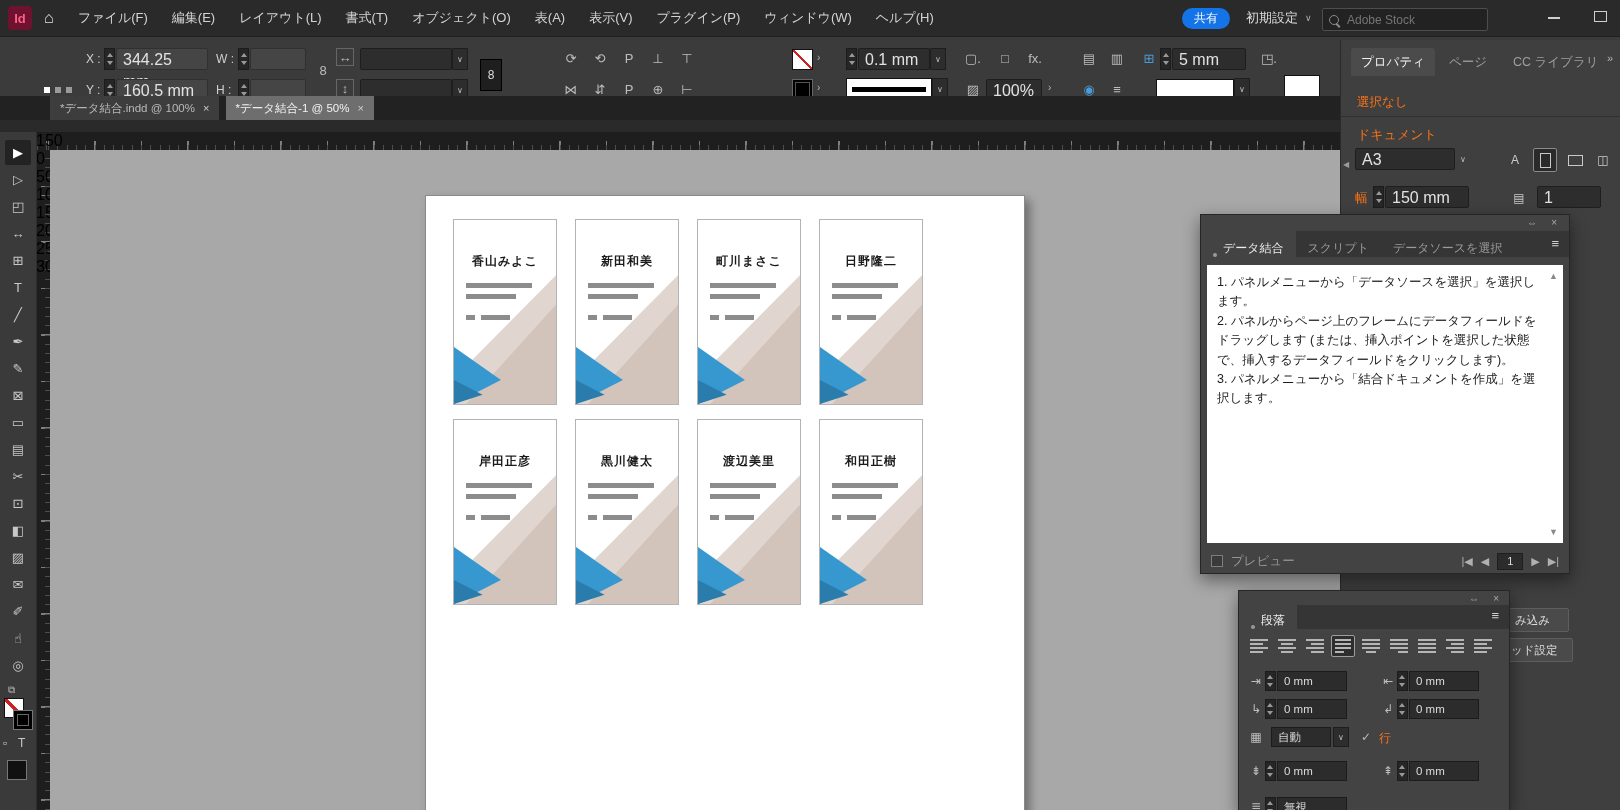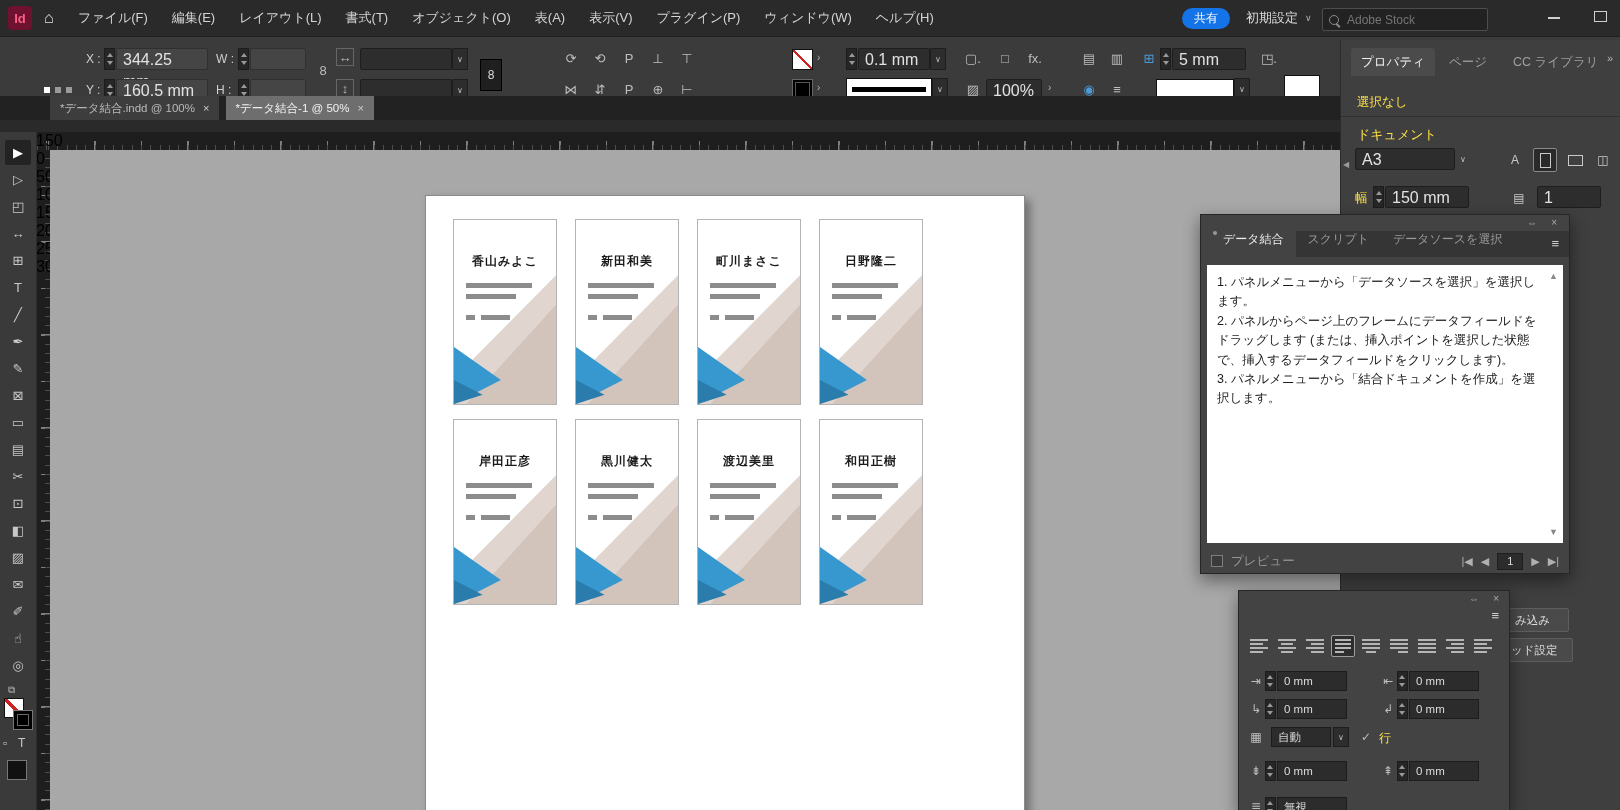--- a/index.html
+++ b/index.html
@@ -71,34 +71,34 @@
   .sh-beige{background:#d2c3bb;clip-path:polygon(12% 100%,100% 46%,100% 100%);}
   .sh-blue{background:#3798cf;clip-path:polygon(0 69%,46% 87%,0 100%);}
   .sh-blue-dark{background:#2a7cad;clip-path:polygon(0 87%,28% 95%,0 100%);}
   .card-name{position:absolute;top:18%;width:100%;text-align:center;font-weight:bold;font-size:12px;color:#1a1a1a;letter-spacing:1px;}
   .bar{position:absolute;height:5px;background:#8c8c8c;}
   
   .dock{position:absolute;left:1340px;top:40px;width:280px;height:770px;background:#3f3f3f;border-left:1px solid #2b2b2b;z-index:1;}
   .ptab{position:absolute;top:8px;height:28px;display:flex;align-items:center;padding:0 10px;font-size:12.5px;color:#9f9f9f;}
   .ptab.active{background:#4b4b4b;border-radius:3px 3px 0 0;color:#f0f0f0;}
   .dock-collapse{position:absolute;right:8px;top:12px;color:#b5b5b5;font-size:11px;}
-  .dk-text{position:absolute;color:#fde047;font-size:12.5px;text-align:right;}
+  .dk-text{position:absolute;color:#f97316;font-size:12.5px;text-align:right;}
   .dk-div{position:absolute;left:0;width:280px;height:1px;background:#313131;}
   .ibtn{position:absolute;width:24px;height:24px;display:flex;align-items:center;justify-content:center;color:#c9c9c9;font-size:12px;border-radius:2px;}
   .ibtn.sel{background:#2a2a2a;border:1px solid #8a8a8a;box-sizing:border-box;}
   .orient-p{width:9px;height:13px;border:1.5px solid #c9c9c9;}
   .orient-l{width:13px;height:9px;border:1.5px solid #c9c9c9;}
   .dk-btn{position:absolute;height:24px;background:#4a4a4a;border:1px solid #5e5e5e;border-radius:2px;color:#ddd;font-size:11.5px;display:flex;align-items:center;padding:0 7px;box-sizing:border-box;}
   .dock-chevron{position:absolute;left:2px;color:#9a9a9a;font-size:8px;}
   
   .panel{position:absolute;background:#434343;border:1px solid #262626;box-shadow:0 6px 16px rgba(0,0,0,.45);}
   .pnl-head{position:absolute;left:0;top:0;right:0;height:16px;}
   .pnl-hic{position:absolute;top:2px;color:#aaa;font-size:10px;}
   .pnl-tabs{position:absolute;left:0;right:0;height:26px;background:#353535;display:flex;}
-  .pnl-tab{height:26px;display:flex;align-items:flex-start;gap:6px;padding:0 12px;font-size:12px;color:#9a9a9a;}
+  .pnl-tab{height:26px;display:flex;align-items:flex-end;gap:6px;padding:0 12px;font-size:12px;color:#9a9a9a;}
   .pnl-tab.active{background:#434343;color:#ececec;}
   .tab-dot{width:4px;height:4px;border-radius:50%;background:#9a9a9a;flex:0 0 auto;}
   .pnl-menu{position:absolute;color:#cfcfcf;font-size:13px;}
   .dm-white{position:absolute;background:#fff;overflow:hidden;}
   .dm-text{padding:8px 22px 8px 10px;font-size:12.5px;color:#1c1c1c;line-height:1.55;white-space:pre-wrap;}
   .scroll-ar{position:absolute;right:5px;color:#888;font-size:9px;}
   .dm-bottom{position:absolute;left:0;right:0;display:flex;align-items:center;}
   .checkbox{width:12px;height:12px;border:1px solid #7d7d7d;background:#3a3a3a;box-sizing:border-box;}
   .nav-glyph{color:#b0b0b0;font-size:11px;}
   .nav-field{width:26px;height:17px;background:#2c2c2c;border:1px solid #1e1e1e;color:#ddd;font-size:11px;display:flex;align-items:center;justify-content:center;box-sizing:border-box;}
@@ -460,20 +460,26 @@
     <span class="nav-glyph">▶</span>
     <span class="nav-glyph">▶|</span>
   </div>
 </div>
 
 <div class="panel" style="left:1238px;top:590px;width:270px;height:220px;z-index:6;">
   <div class="pnl-head">
     <div class="pnl-hic" style="right:30px;">⇔</div>
     <div class="pnl-hic" style="right:10px;">×</div>
   </div>
+  <div class="pnl-tabs" style="top:14px;height:24px;">
+    <div class="pnl-tab active" style="height:24px;">
+      <span class="tab-dot"></span>
+      <span>段落</span>
+    </div>
+  </div>
   <div class="pnl-menu" style="right:10px;top:17px;">≡</div>
 
   <div id="para-aligns">
       <div class="al-btn" style="left: 8px;">
         <div style="width: 100%; margin-left: 0px; margin-right: auto; height: 2px; background: rgb(181, 181, 181);"></div>
         <div style="width: 70%; margin-left: 0px; margin-right: auto; height: 2px; background: rgb(181, 181, 181);"></div>
         <div style="width: 100%; margin-left: 0px; margin-right: auto; height: 2px; background: rgb(181, 181, 181);"></div>
         <div style="width: 70%; margin-left: 0px; margin-right: auto; height: 2px; background: rgb(181, 181, 181);"></div>
       </div>
       <div class="al-btn" style="left: 36px;">

